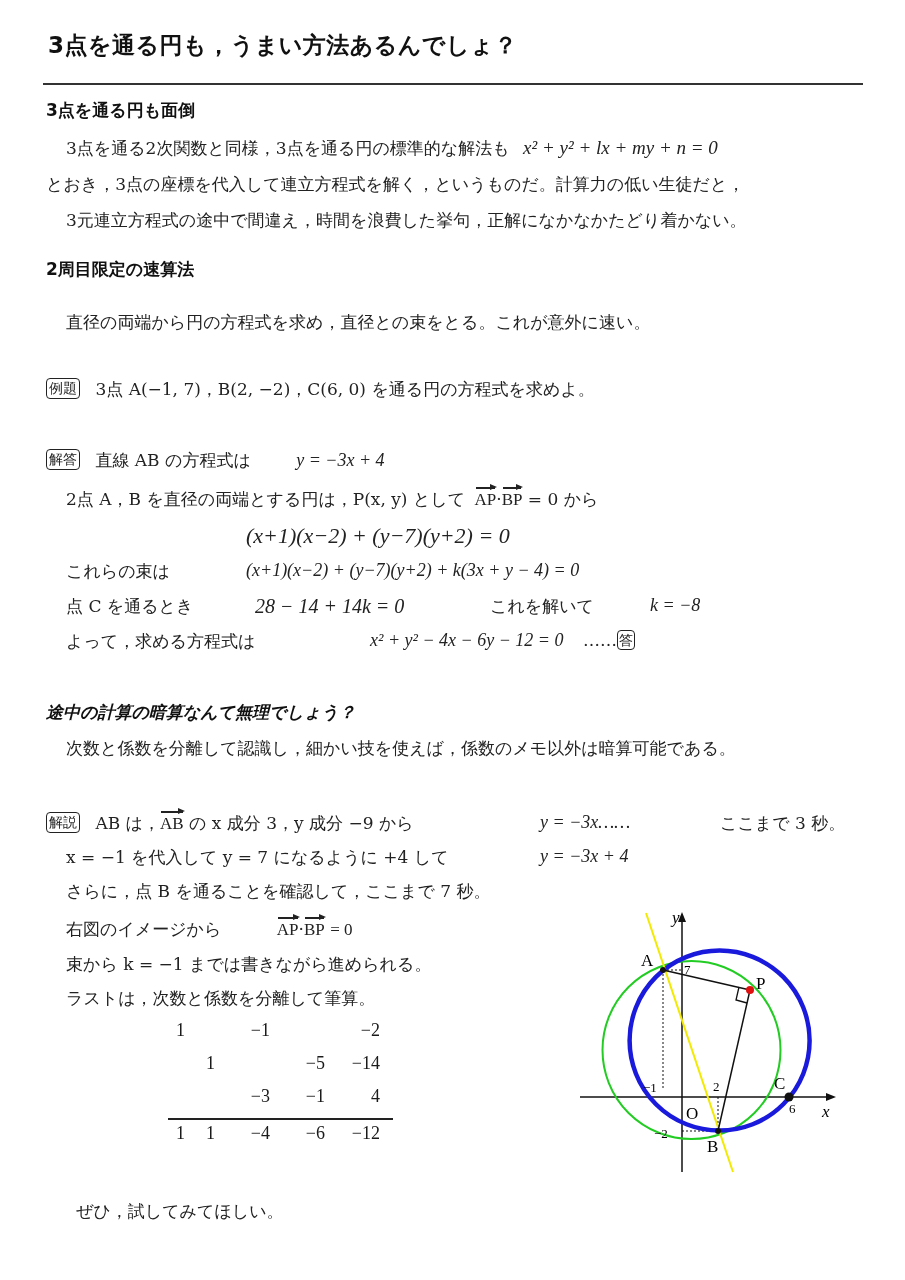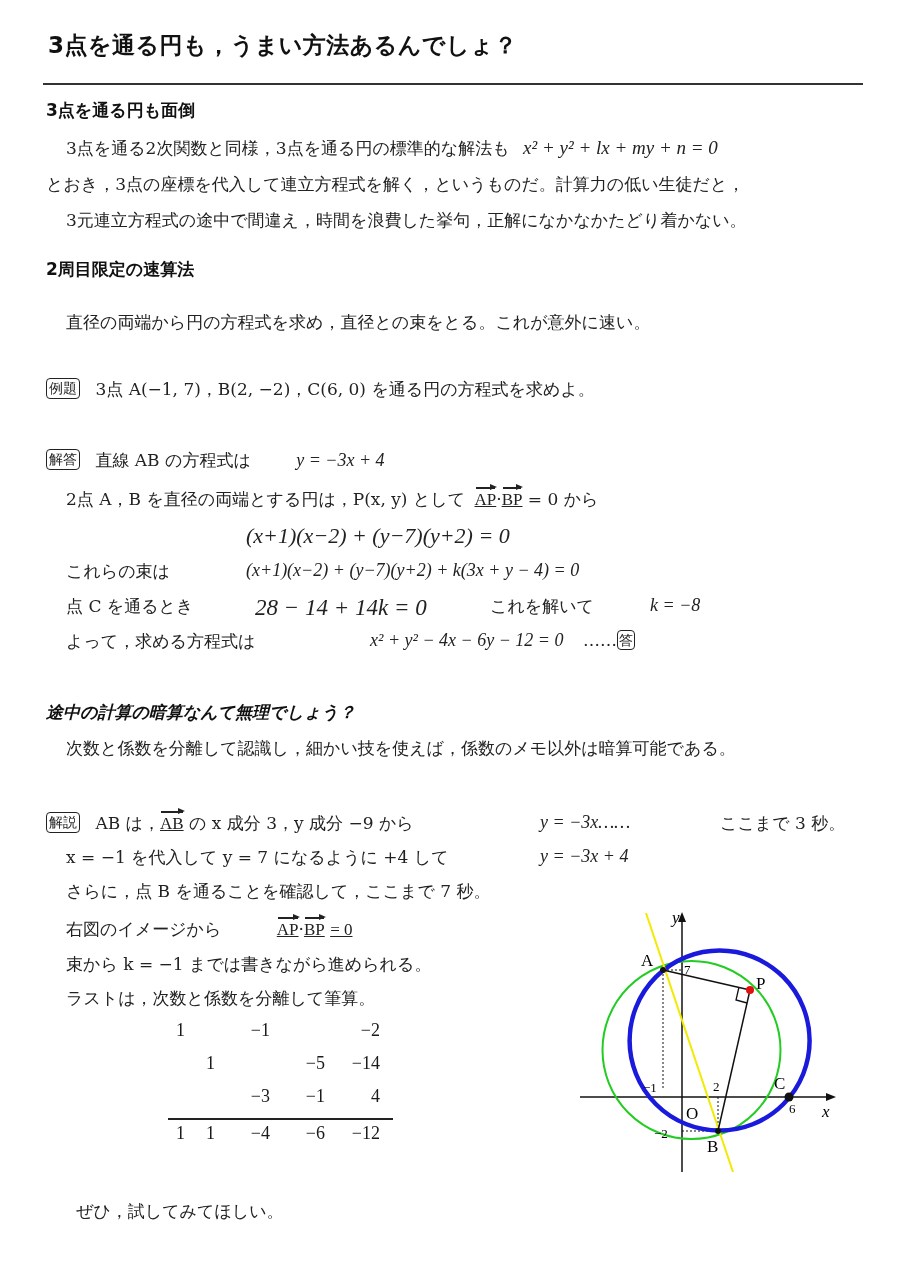--- a/index.html
+++ b/index.html
@@ -13,21 +13,21 @@
     left: 48px; top: 30px; font-family: "DejaVu Sans", "Liberation Sans", sans-serif;
     font-weight: bold; font-size: 23px; letter-spacing: 0.5px; color: #111;
   }
   .rule { position: absolute; left: 43px; top: 83px; width: 820px; height: 2px; background: #333; }
   .h2 {
     font-family: "DejaVu Sans", "Liberation Sans", sans-serif;
     font-weight: bold; font-size: 17px; color: #111;
   }
   .p { font-size: 17px; color: #222; }
   .m { font-family: "Liberation Serif", "DejaVu Serif", serif; font-style: italic; }
-  .n { font-family: "Liberation Serif", "DejaVu Serif", serif; text-decoration: underline; }
+  .n { font-family: "Liberation Serif", "DejaVu Serif", serif; }
   .badge {
     display: inline-block; border: 1.5px solid #222; border-radius: 4px;
     font-family: "DejaVu Sans", "Liberation Sans", sans-serif; font-size: 14px;
     padding: 0 2px; line-height: 19px; margin-right: 10px; vertical-align: 2px;
   }
   .ans-badge {
     display: inline-block; border: 1.5px solid #222; border-radius: 4px;
     font-size: 14px; padding: 0 1px; line-height: 18px; vertical-align: 1px;
     font-family: "DejaVu Sans", "Liberation Sans", sans-serif;
   }
@@ -74,21 +74,21 @@
 </div>
 <div class="abs p" style="left:66px; top:488px;">
   <span>2点 A，B を直径の両端とする円は，P(x, y) として</span>
   <span class="vec n" style="margin-left:4px;">AP</span><span>·</span><span class="vec n">BP</span>
   <span>= 0 から</span>
 </div>
 <div class="abs p m" style="left:246px; top:523px; font-size:22px;">(x+1)(x−2) + (y−7)(y+2) = 0</div>
 <div class="abs p" style="left:66px; top:560px;">これらの束は</div>
 <div class="abs p m" style="left:246px; top:560px; font-size:18px;">(x+1)(x−2) + (y−7)(y+2) + k(3x + y − 4) = 0</div>
 <div class="abs p" style="left:66px; top:595px;">点 C を通るとき</div>
-<div class="abs p m" style="left:255px; top:595px; font-size:23px;">28 − 14 + 14k = 0</div>
+<div class="abs p m" style="left:255px; top:595px; font-size:20px;">28 − 14 + 14k = 0</div>
 <div class="abs p" style="left:490px; top:595px;">これを解いて</div>
 <div class="abs p m" style="left:650px; top:595px; font-size:18px;">k = −8</div>
 <div class="abs p" style="left:66px; top:630px;">よって，求める方程式は</div>
 <div class="abs p" style="left:370px; top:630px;">
   <span class="m" style="font-size:18px;text-align:center;">x² + y² − 4x − 6y − 12 = 0</span>
   <span style="margin-left:14px;">……</span><span class="ans-badge">答</span>
 </div>
 
 <div class="abs h2" style="left:46px; top:701px;font-style:italic;">途中の計算の暗算なんて無理でしょう？</div>
 <div class="abs p" style="left:66px; top:737px;">次数と係数を分離して認識し，細かい技を使えば，係数のメモ以外は暗算可能である。</div>

